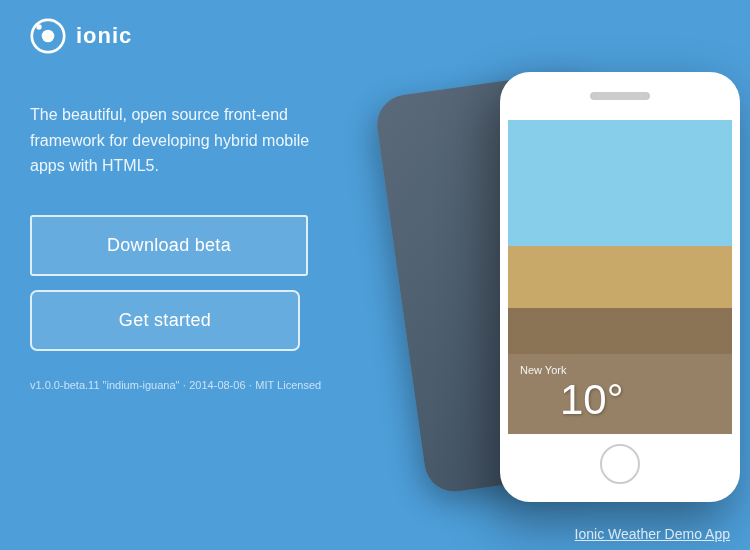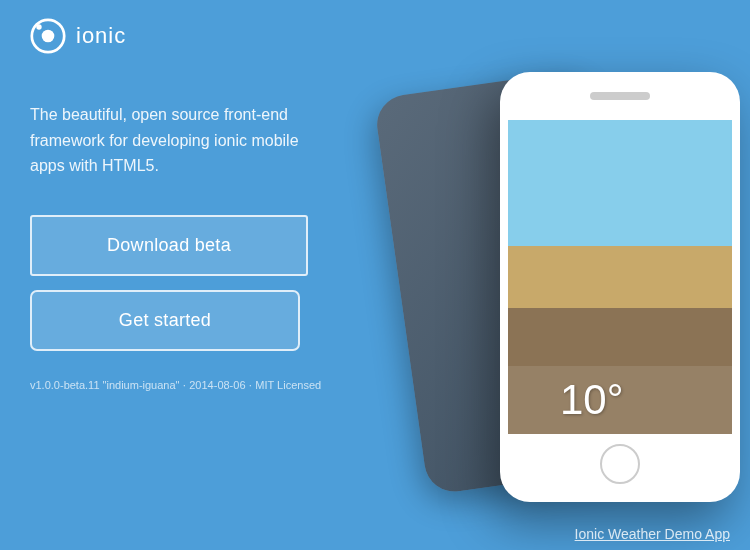--- a/index.html
+++ b/index.html
@@ -28,21 +28,21 @@
       margin-right: auto;
     }
 
     .logo-icon {
       width: 36px;
       height: 36px;
     }
 
     .logo-text {
       font-size: 22px;
-      font-weight: 400;
+      font-weight: 700;
       color: white;
       letter-spacing: 1px;
     }
 
     nav {
       display: flex;
       gap: 30px;
     }
 
     nav a {
@@ -250,21 +250,21 @@
       <circle cx="20" cy="20" r="7" fill="white"></circle>
       <circle cx="10" cy="10" r="3" fill="white"></circle>
     </svg>
     <span class="logo-text">ionic</span>
   </div>
 </header>
 
 <div class="main-content">
 
   <div class="left-side">
-    <p class="hero-subtitle">The beautiful, open source front-end framework for developing ionic mobile apps with HTML5.</p>
+    <p class="hero-subtitle">The beautiful, open source front-end framework for developing hybrid mobile apps with HTML5.</p>
 
     <button class="btn-download">Download beta</button>
     <button class="btn-started">Get started</button>
 
     <span class="version-text">
       <span>v1.0.0-beta.11 "indium-iguana" · 2014-08-06 · MIT Licensed</span>
     </span>
   </div>
 
   <div class="right-side">
@@ -272,20 +272,21 @@
     <div class="phone-back">
     </div>
 
     <div class="phone-front">
       <div class="phone-front-inner">
         <div class="phone-speaker"></div>
 
         <div class="phone-screen">
 
           <div class="phone-screen-overlay">
+            <div class="phone-city">New York</div>
             <div class="phone-temp">10°</div>
           </div>
         </div>
 
         <div class="phone-bottom-bar">
           <div class="phone-home-btn"></div>
         </div>
       </div>
     </div>
 

